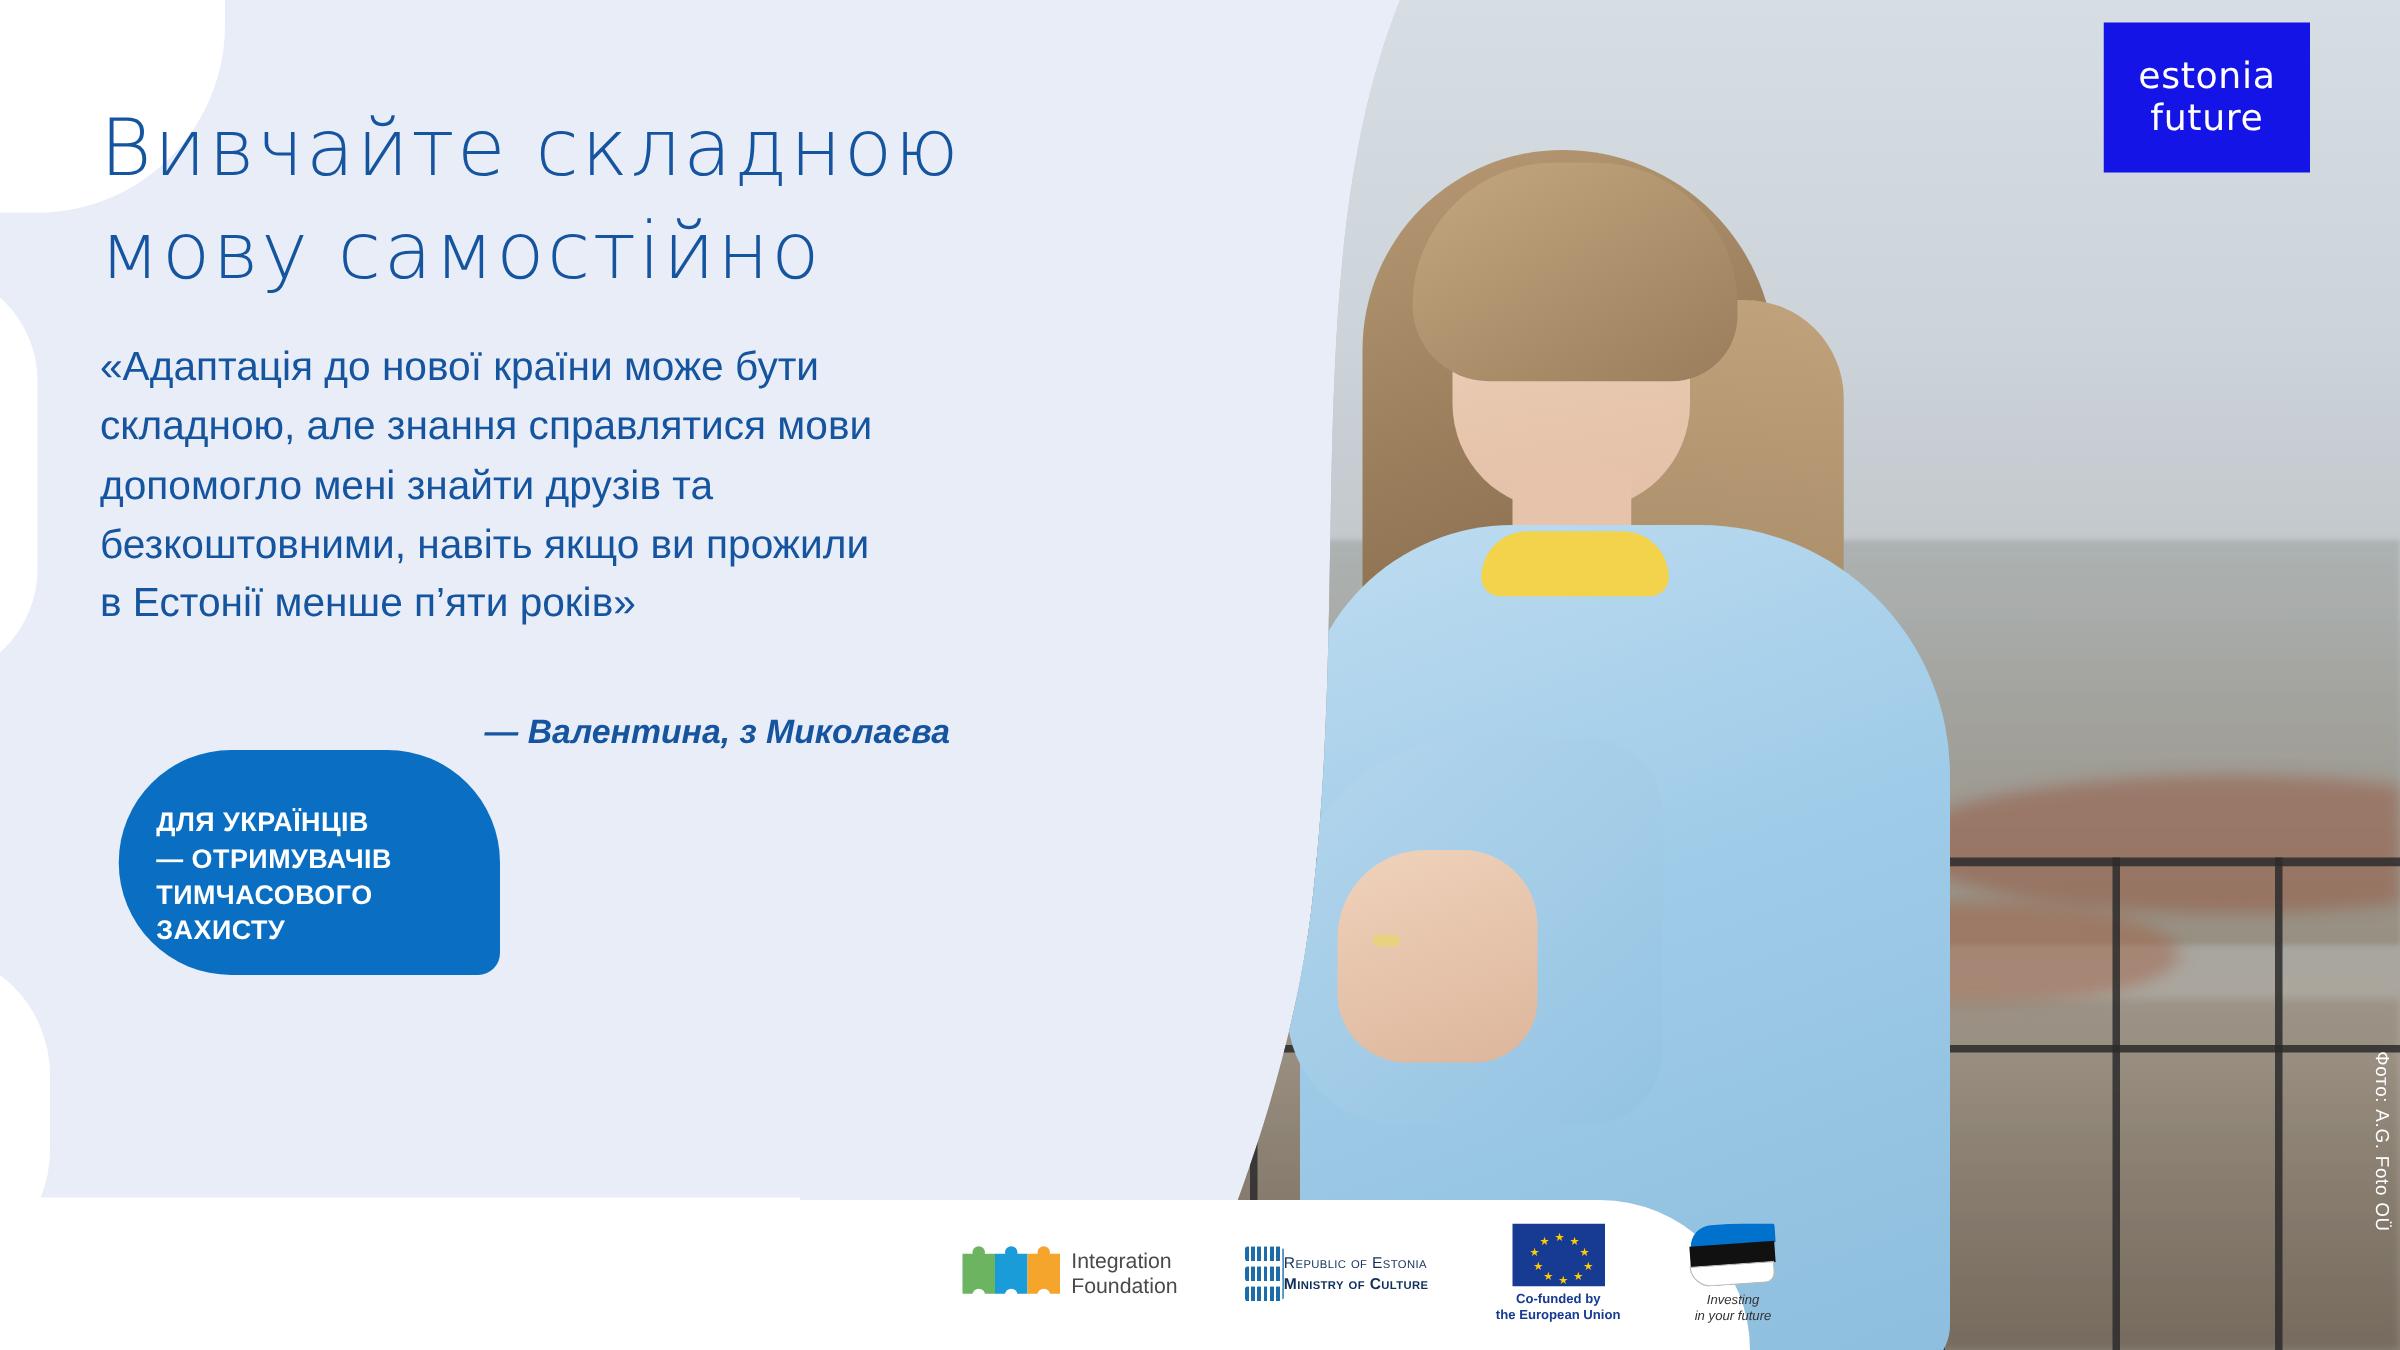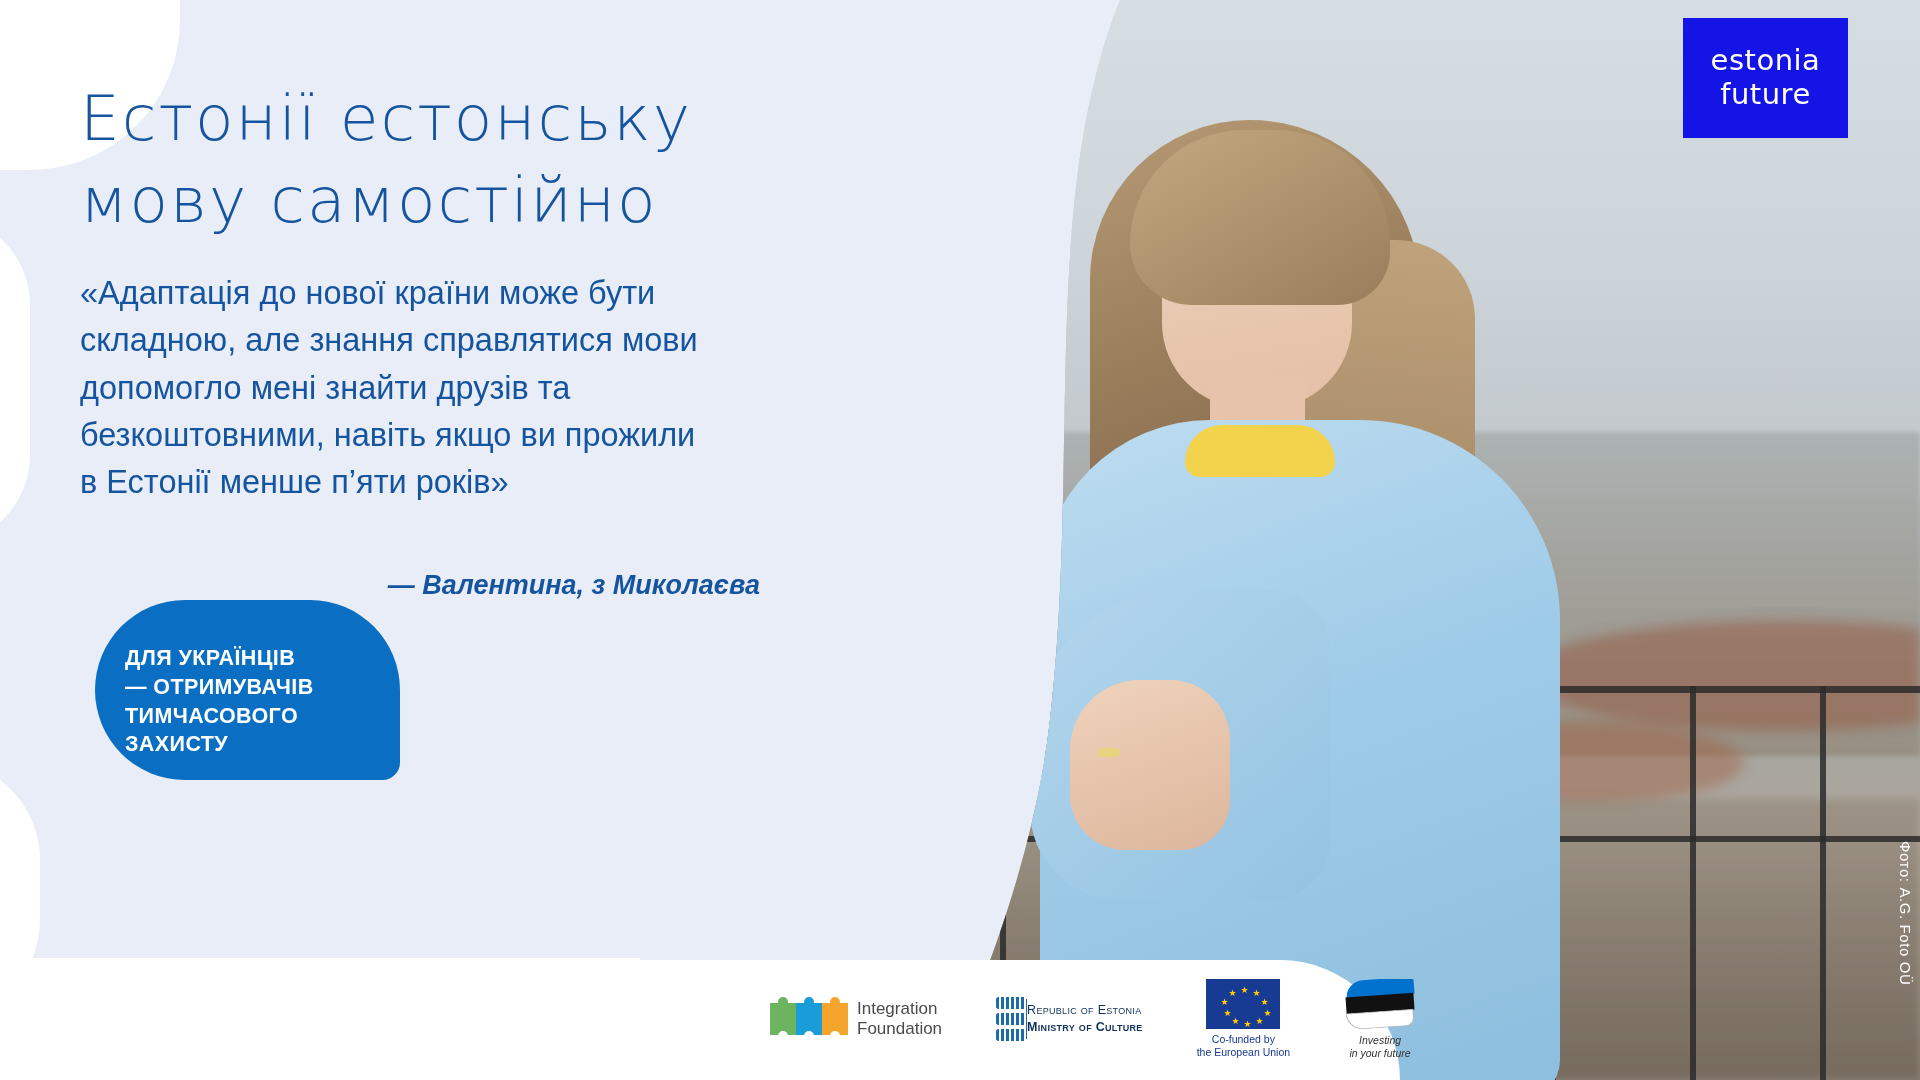--- a/index.html
+++ b/index.html
@@ -327,21 +327,21 @@
              mask: repeating-linear-gradient(90deg,#000 0 3px, transparent 3px 5px); }
   .mc-rule { width: 1px; height: 40px; background:#1b6ca8; }
   .mc-text { font-size: 12.5px; line-height: 1.35; color:#10305a; font-variant: small-caps; letter-spacing:.3px; }
   .mc-text .l1 { font-weight: 400; }
   .mc-text .l2 { font-weight: 700; }
 
   
   .eu-logo { text-align: center; }
   .eu-flag { width: 74px; height: 50px; background:#173a93; position: relative; margin: 0 auto; }
   .eu-star { position:absolute; color:#ffcc00; font-size:9px; line-height:9px; }
-  .eu-cap { margin-top: 4px; font-size: 10.5px; line-height:1.2; font-weight:400; color:#173a93;text-align:center; }
+  .eu-cap { margin-top: 4px; font-size: 10.5px; line-height:1.2; font-weight:700; color:#173a93;text-align:center; }
 
   
   .ee-logo { text-align: center; font-style: italic; }
   .ee-flag { width: 72px; height: 52px; margin: 0 auto; position: relative; overflow: hidden; }
   .ee-b1 { position:absolute; left:2px; top:0; width:68px; height:17px; background:#0072ce;
            border-radius: 40px 10px 0 0; transform: rotate(-4deg); }
   .ee-b2 { position:absolute; left:2px; top:16px; width:68px; height:17px; background:#111;
            transform: rotate(-4deg); }
   .ee-b3 { position:absolute; left:2px; top:32px; width:68px; height:17px; background:#fff;
            border:1px solid #bbb; border-radius: 0 0 14px 30px; transform: rotate(-4deg); }
@@ -389,21 +389,21 @@
         <div class="fig-hand"></div>
         <div class="fig-ring"></div>
       </div>
     </div>
   </div>
 
   <div class="bottom-band"></div>
   <div class="bottom-band-2"></div>
 
   <h1 class="headline">
-    <span class="hl-line">Естонії естонську</span>
+    <span class="hl-line">Вивчайте складною</span>
     <span class="hl-line">мову самостійно</span>
   </h1>
 
   <div class="quote">
     <span class="q-line">«Адаптація до нової країни може бути</span>
     <span class="q-line">складною, але знання справлятися мови</span>
     <span class="q-line">допомогло мені знайти друзів та</span>
     <span class="q-line">безкоштовними, навіть якщо ви прожили</span>
     <span class="q-line">в Естонії менше п’яти років»</span>
   </div>

